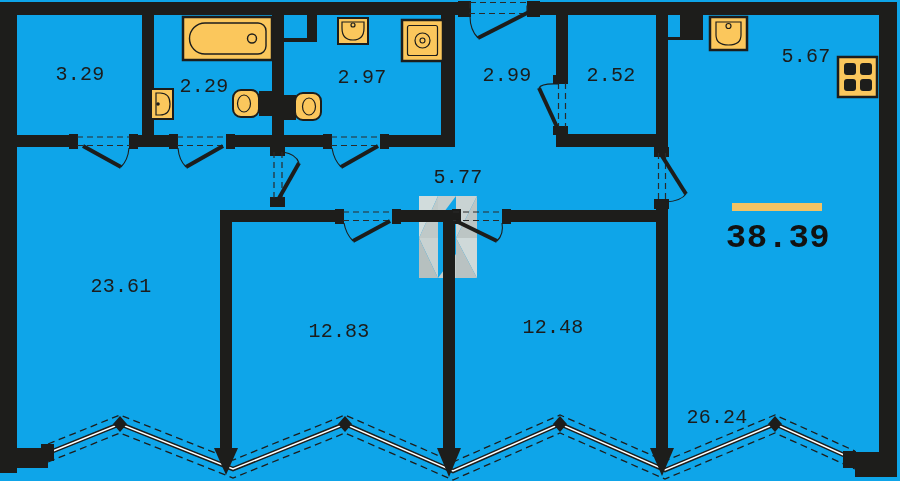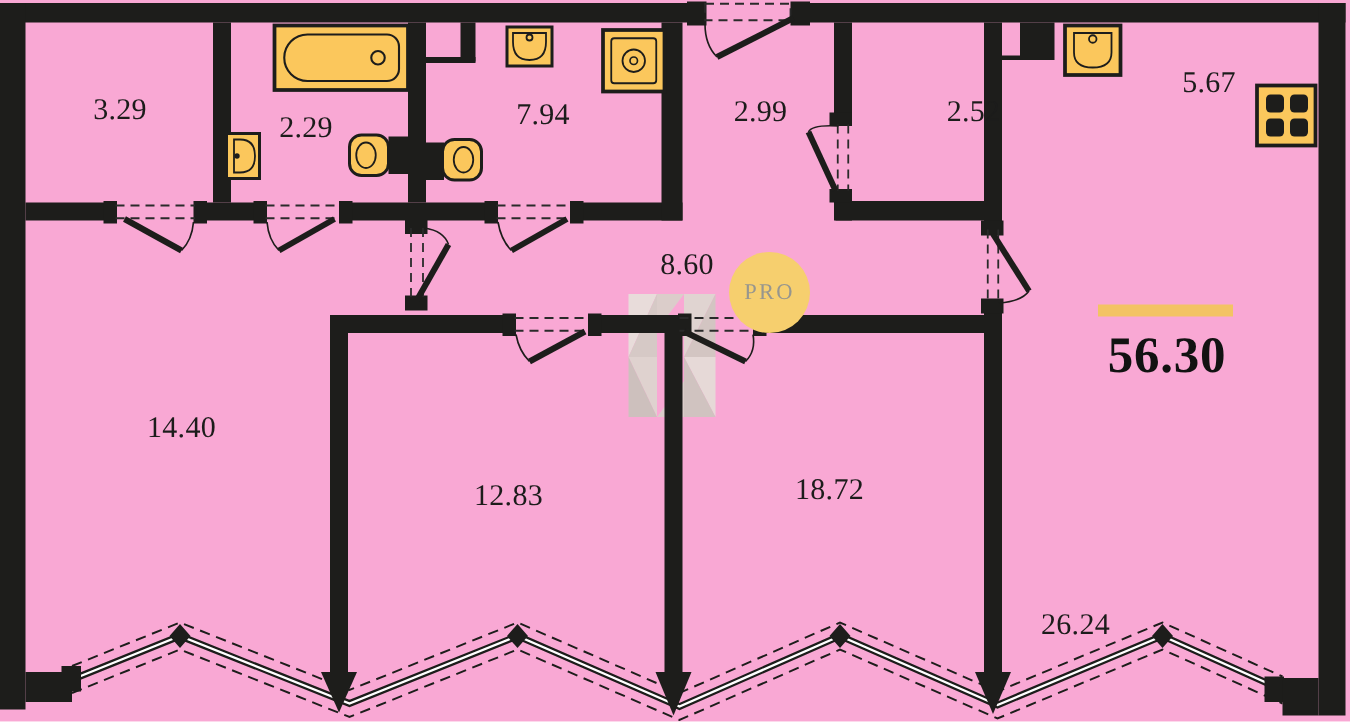--- a/index.html
+++ b/index.html
@@ -1,17 +1,17 @@
 <!DOCTYPE html>
 <html><head>
 <meta charset="utf-8">
 <style>
   html,body{margin:0;padding:0;background:#fff;}
-  #plan{position:relative;width:900px;height:481px;background:#f9a8d4;overflow:hidden;
-        font-family:Liberation Serif, serif;}
+  #plan{position:relative;width:900px;height:481px;background:#0ea5e9;overflow:hidden;
+        font-family:Liberation Mono, monospace;}
   #plan svg{position:absolute;left:0;top:0;}
   .room-label{position:absolute;transform:translate(-50%,-50%);font-size:20px;color:#1c1c1b;
               white-space:nowrap;letter-spacing:0.2px;}
   .pro-badge{position:absolute;left:513px;top:195px;width:54px;height:54px;border-radius:50%;
              background:#f6cf6e;display:flex;align-items:center;justify-content:center;
              transform:translate(-50%,-50%);color:#97968e;font-size:15px;letter-spacing:1.5px;}
   .total-bar{position:absolute;left:732px;top:203px;width:90px;height:8px;background:#f3c364;}
   .total-area{position:absolute;left:778px;top:238px;transform:translate(-50%,-50%);
               font-size:34px;font-weight:bold;color:#121212;letter-spacing:0.5px;}
 </style>
@@ -179,27 +179,26 @@
       <rect x="844" y="63" width="12" height="12" rx="3" fill="#1d1d1b"></rect>
       <rect x="860" y="63" width="12" height="12" rx="3" fill="#1d1d1b"></rect>
       <rect x="844" y="79" width="12" height="12" rx="3" fill="#1d1d1b"></rect>
       <rect x="860" y="79" width="12" height="12" rx="3" fill="#1d1d1b"></rect>
     </g>
   </g>
 </svg>
 
   <div class="room-label" style="left:80px;top:74px;">3.29</div>
   <div class="room-label" style="left:204px;top:86px;">2.29</div>
-  <div class="room-label" style="left:362px;top:77px;">7.94</div>
+  <div class="room-label" style="left:362px;top:77px;">2.97</div>
   <div class="room-label" style="left:507px;top:75px;">2.99</div>
-  <div class="room-label" style="left:611px;top:75px;margin-left:38px;">2.52</div>
+  <div class="room-label" style="left:611px;top:75px;">2.52</div>
   <div class="room-label" style="left:806px;top:56px;">5.67</div>
-  <div class="room-label" style="left:458px;top:177px;">8.60</div>
-  <div class="room-label" style="left:121px;top:286px;">14.40</div>
+  <div class="room-label" style="left:458px;top:177px;">5.77</div>
+  <div class="room-label" style="left:121px;top:286px;">23.61</div>
   <div class="room-label" style="left:339px;top:331px;">12.83</div>
-  <div class="room-label" style="left:553px;top:327px;">18.72</div>
+  <div class="room-label" style="left:553px;top:327px;">12.48</div>
   <div class="room-label" style="left:717px;top:417px;">26.24</div>
 
-  <div class="pro-badge">PRO</div>
 
   <div class="total-bar"></div>
-  <div class="total-area">56.30</div>
+  <div class="total-area">38.39</div>
 </div>
 
 </body></html>

